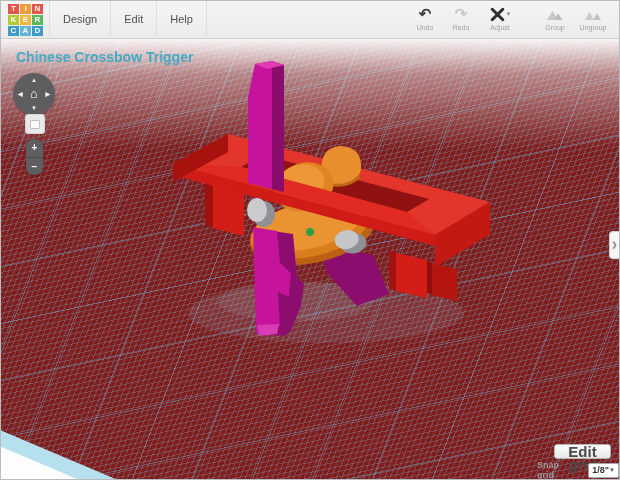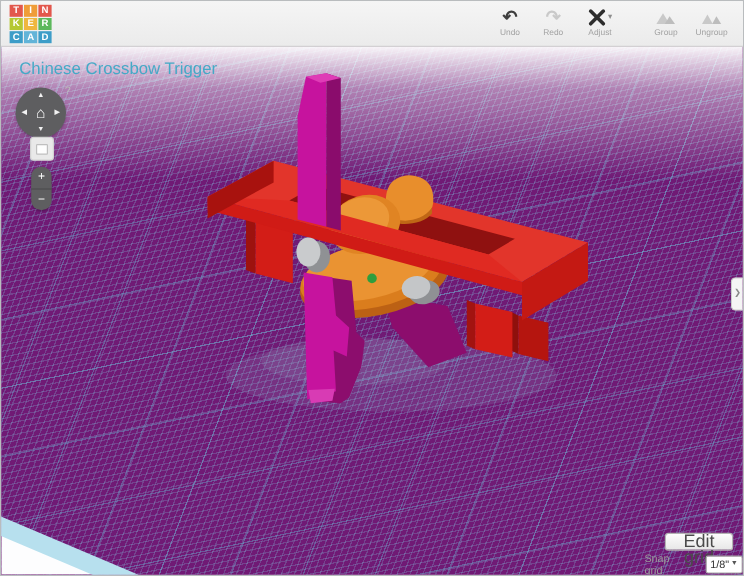--- a/index.html
+++ b/index.html
@@ -25,21 +25,21 @@
   .tool { width:36px; text-align:center; cursor:pointer; }
   .tool.gap { margin-left:16px; }
   .ticon { height:20px; display:flex; align-items:center; justify-content:center; }
   .tlabel { font-size:7px; color:#a2a2a2; line-height:8px; }
   .glyph-undo { font-size:15px; color:#3f3f3f; font-weight:bold; }
   .glyph-redo { font-size:15px; color:#c9c9c9; font-weight:bold; }
   .adjust-wrap { display:flex; align-items:center; justify-content:center; gap:2px; }
   .caret { font-size:7px; color:#8d8d8d; }
 
   
-  .canvas { position:absolute; top:38px; left:0; right:0; bottom:0; background:#701a75; overflow:hidden; }
+  .canvas { position:absolute; top:38px; left:0; right:0; bottom:0; background:#7f1d1d; overflow:hidden;font-weight:bold; }
   .grid { position:absolute; inset:0; z-index:0;
     background-image:
       repeating-linear-gradient(-12deg, rgba(105,165,200,0.45) 0, rgba(105,165,200,0.45) 1px, transparent 1px, transparent 56px),
       repeating-linear-gradient(111deg, rgba(105,165,200,0.45) 0, rgba(105,165,200,0.45) 1px, transparent 1px, transparent 56px),
       repeating-linear-gradient(-12deg, rgba(130,185,215,0.26) 0, rgba(130,185,215,0.26) 1px, transparent 1px, transparent 5px),
       repeating-linear-gradient(111deg, rgba(130,185,215,0.26) 0, rgba(130,185,215,0.26) 1px, transparent 1px, transparent 5px);
   }
   .grid::after { content:""; position:absolute; inset:0;
     background:linear-gradient(180deg, rgba(255,255,255,0.95) 0, rgba(255,255,255,0.45) 35px, rgba(255,255,255,0) 110px); }
   .corner-white { position:absolute; left:0; bottom:0; width:112px; height:48px; background:#fdfdfe;
@@ -95,20 +95,25 @@
       <span class="t0">T</span>
       <span class="t1">I</span>
       <span class="t2">N</span>
       <span class="t3">K</span>
       <span class="t4">E</span>
       <span class="t5">R</span>
       <span class="t6">C</span>
       <span class="t7">A</span>
       <span class="t8">D</span>
     </div>
+    <div class="menu">
+      <div class="menu-item">Design</div>
+      <div class="menu-item">Edit</div>
+      <div class="menu-item">Help</div>
+    </div>
 
     <div class="toolbar">
       <div class="tool">
         <div class="ticon">
             <span class="glyph-undo">↶</span>
           </div>
         <div class="tlabel">Undo</div>
       </div>
       <div class="tool">
         <div class="ticon">

